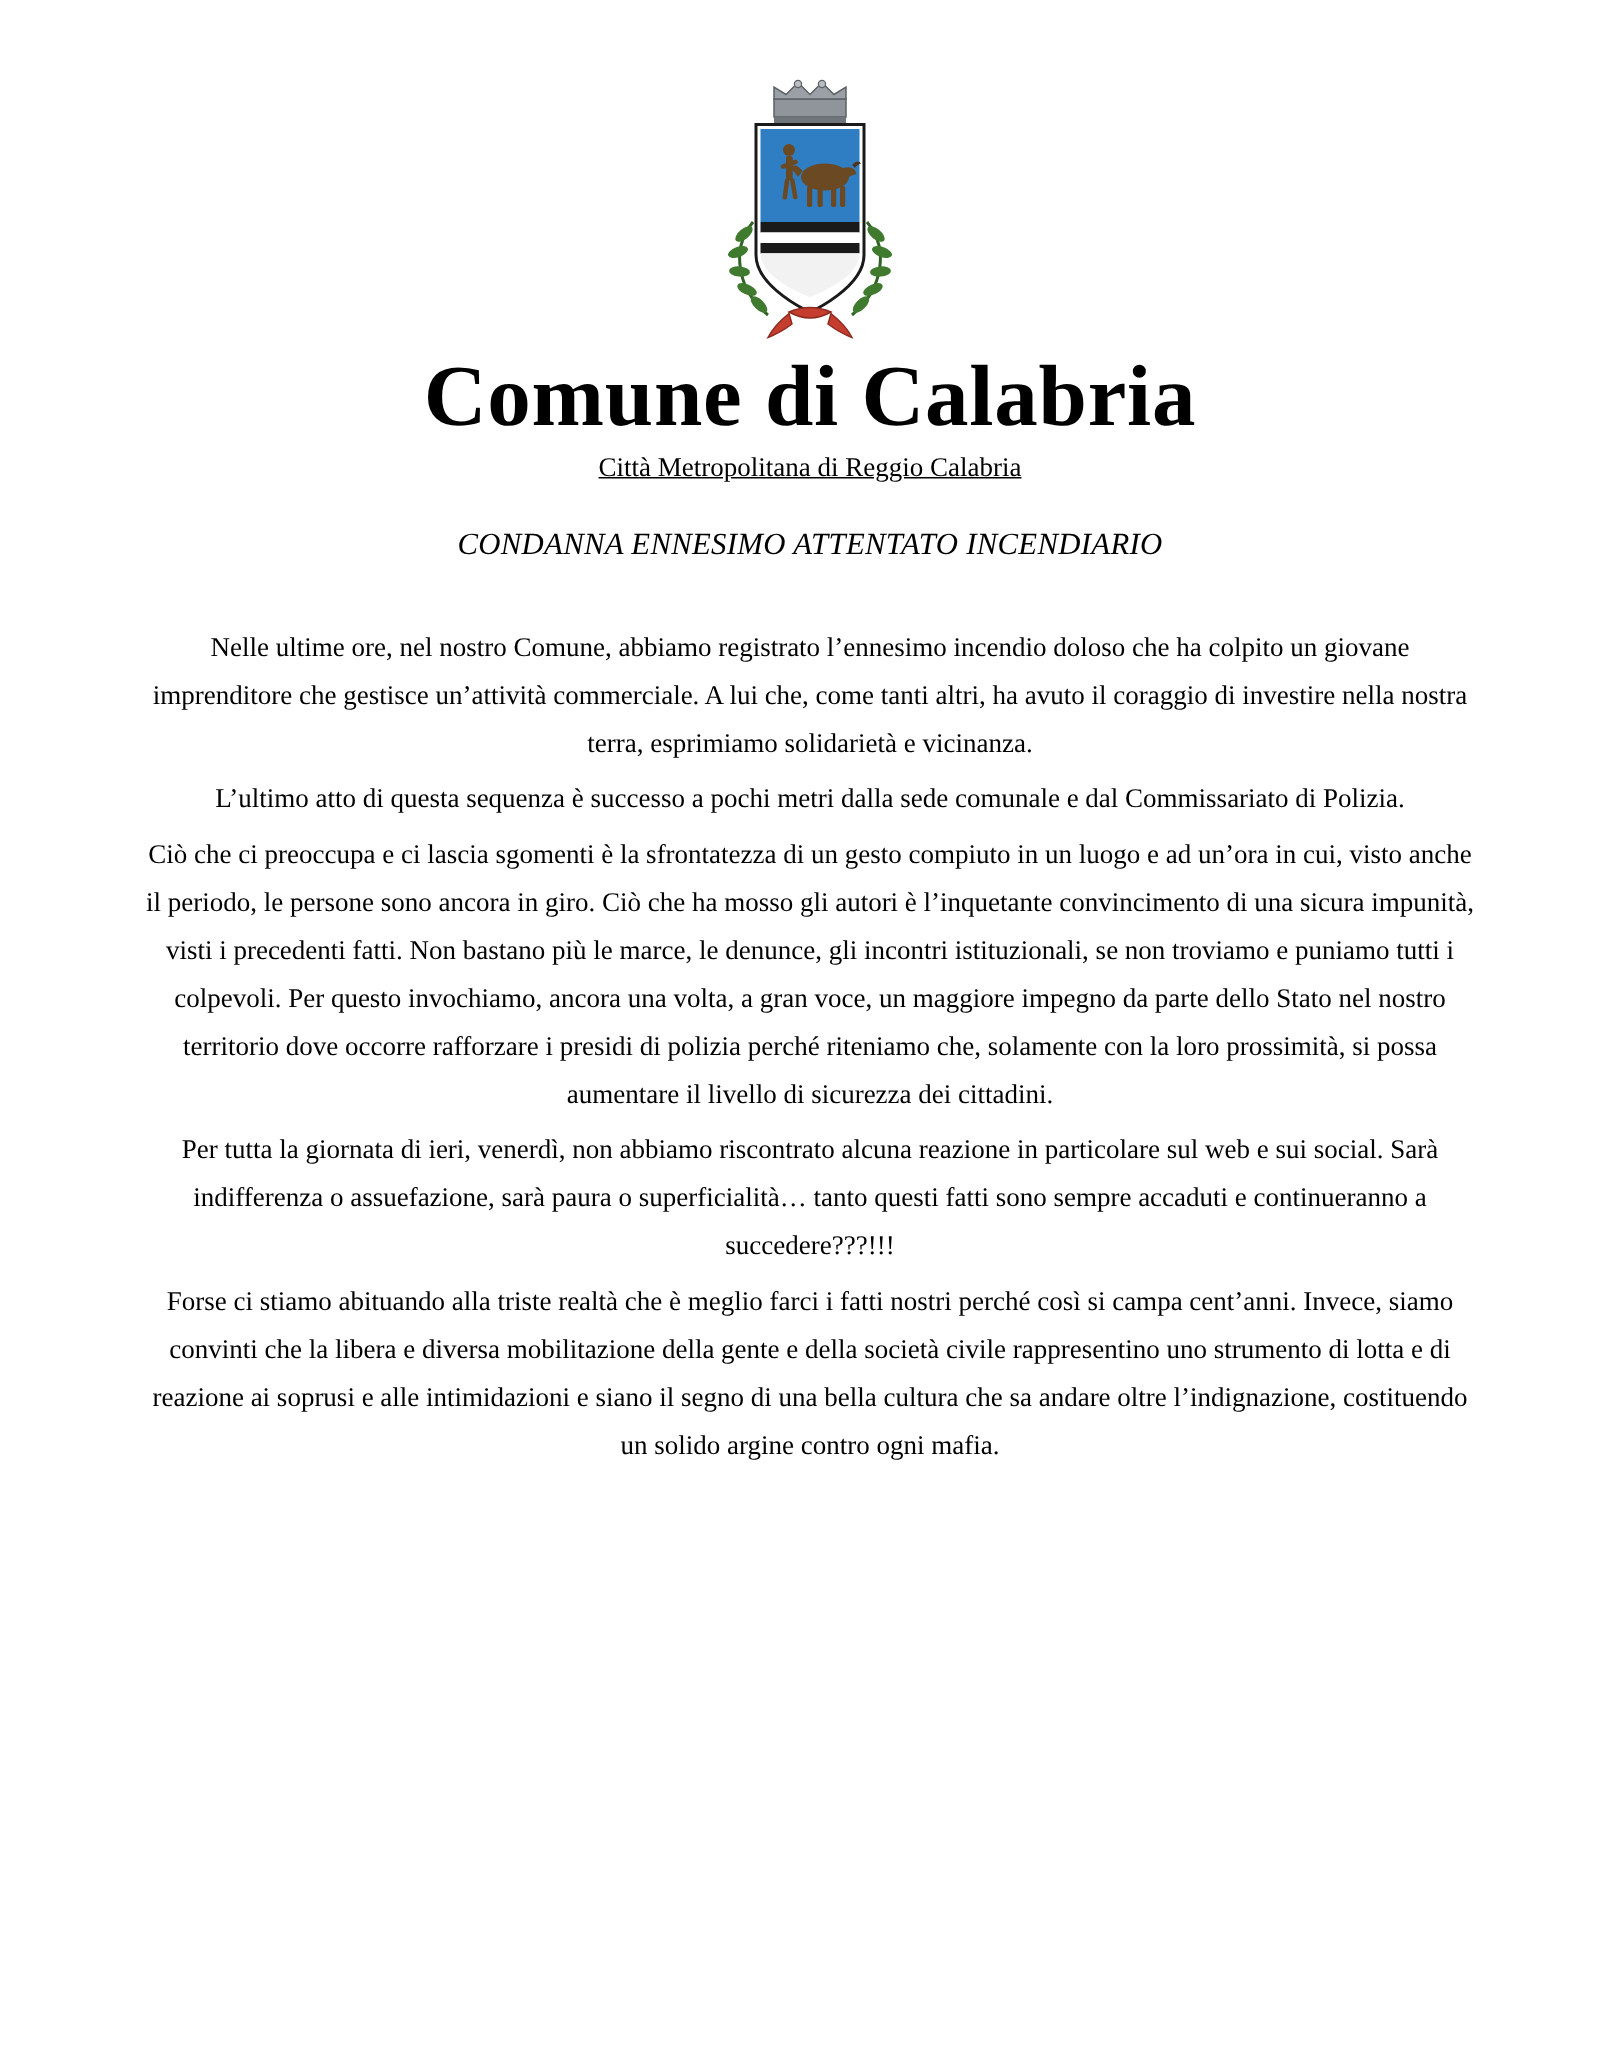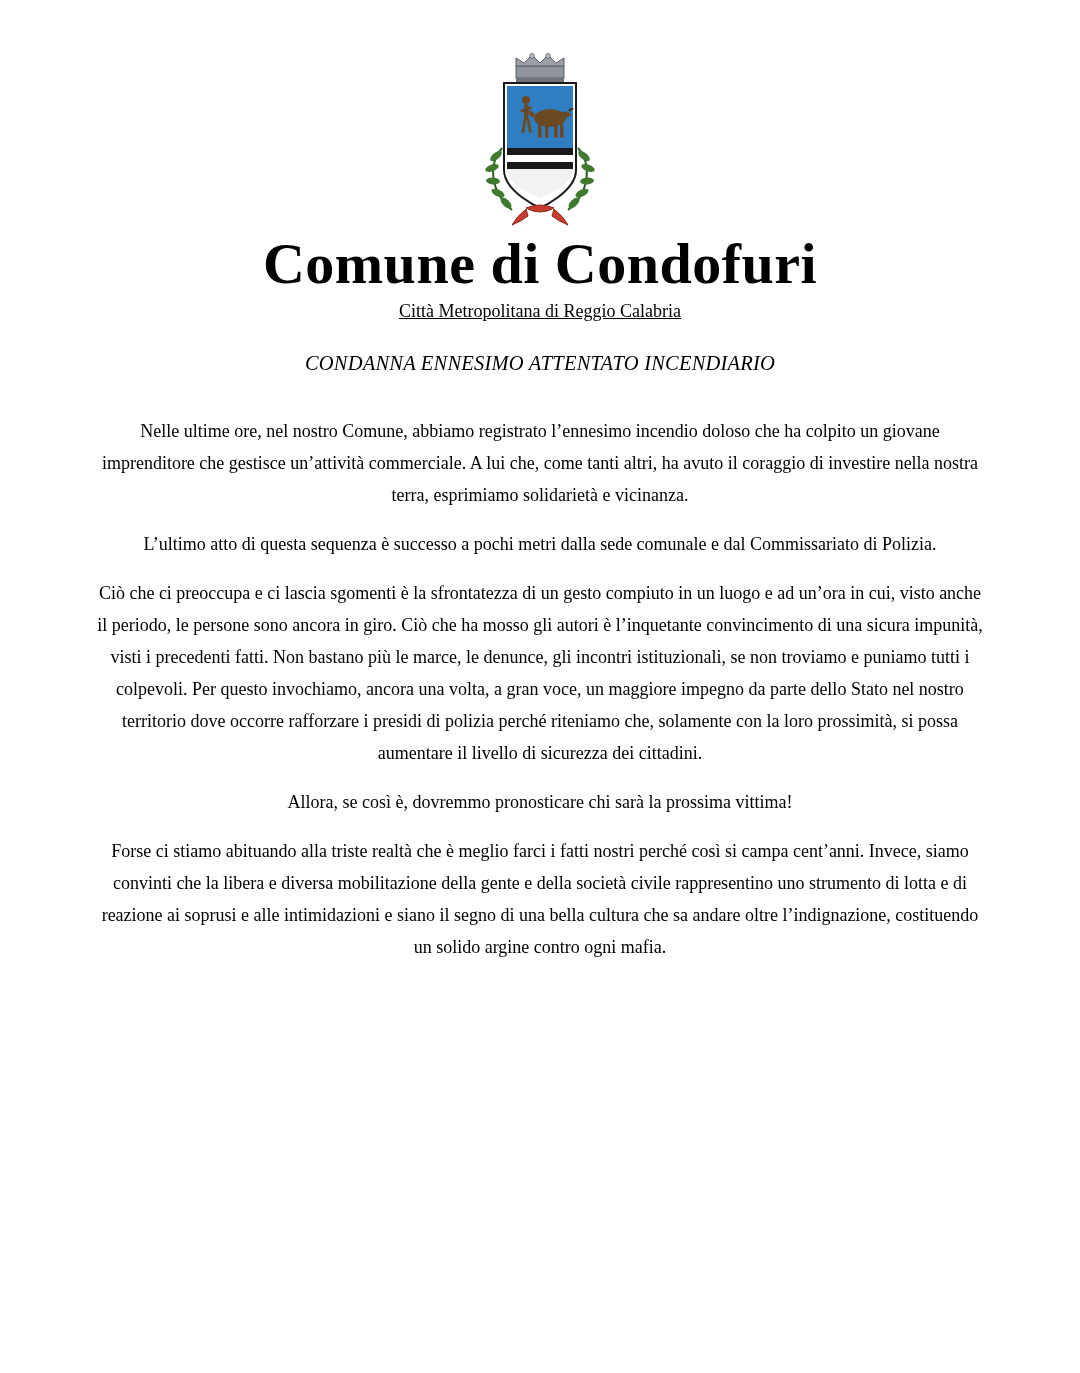--- a/index.html
+++ b/index.html
@@ -62,21 +62,21 @@
     margin-top: 40px;
   }
   .para {
     text-align: center;
     font-size: 18px;
     line-height: 1.78;
     margin: 0 0 0 0;
     font-family: "Liberation Serif", serif;
     text-indent: 0;
   }
-  .para + .para { margin-top: 17px; }
+  .para + .para { margin-top: 5px; }
 </style>
 </head>
 <body>
 
 <div class="page">
 
   <div class="crest-wrap">
     <div class="crest">
       <svg width="116" height="178" viewBox="0 0 116 178" xmlns="http://www.w3.org/2000/svg">
 
@@ -138,25 +138,25 @@
 
         <g fill="#c43d2e" stroke="#8e2a1f" stroke-width="1">
           <path d="M44 156 q14 -6 28 0 q-14 8 -28 0 z"></path>
           <path d="M44 157 q-10 8 -14 16 q8 -3 16 -9 z"></path>
           <path d="M72 157 q10 8 14 16 q-8 -3 -16 -9 z"></path>
         </g>
       </svg>
     </div>
   </div>
 
-  <h1 class="doc-title">Comune di Condofuri</h1>
+  <h1 class="doc-title">Comune di Calabria</h1>
   <div class="doc-subtitle">Città Metropolitana di Reggio Calabria</div>
   <div class="doc-heading">CONDANNA ENNESIMO ATTENTATO INCENDIARIO</div>
 
   <div class="body-text">
     <p class="para">Nelle ultime ore, nel nostro Comune, abbiamo registrato l’ennesimo incendio doloso che ha colpito un giovane imprenditore che gestisce un’attività commerciale. A lui che, come tanti altri, ha avuto il coraggio di investire nella nostra terra, esprimiamo solidarietà e vicinanza.</p>
     <p class="para">L’ultimo atto di questa sequenza è successo a pochi metri dalla sede comunale e dal Commissariato di Polizia.</p>
     <p class="para">Ciò che ci preoccupa e ci lascia sgomenti è la sfrontatezza di un gesto compiuto in un luogo e ad un’ora in cui, visto anche il periodo, le persone sono ancora in giro. Ciò che ha mosso gli autori è l’inquetante convincimento di una sicura impunità, visti i precedenti fatti. Non bastano più le marce, le denunce, gli incontri istituzionali, se non troviamo e puniamo tutti i colpevoli. Per questo invochiamo, ancora una volta, a gran voce, un maggiore impegno da parte dello Stato nel nostro territorio dove occorre rafforzare i presidi di polizia perché riteniamo che, solamente con la loro prossimità, si possa aumentare il livello di sicurezza dei cittadini.</p>
-    <p class="para">Allora, se così è, dovremmo pronosticare chi sarà la prossima vittima!</p>
+    <p class="para">Per tutta la giornata di ieri, venerdì, non abbiamo riscontrato alcuna reazione in particolare sul web e sui social. Sarà indifferenza o assuefazione, sarà paura o superficialità… tanto questi fatti sono sempre accaduti e continueranno a succedere???!!!</p>
     <p class="para">Forse ci stiamo abituando alla triste realtà che è meglio farci i fatti nostri perché così si campa cent’anni. Invece, siamo convinti che la libera e diversa mobilitazione della gente e della società civile rappresentino uno strumento di lotta e di reazione ai soprusi e alle intimidazioni e siano il segno di una bella cultura che sa andare oltre l’indignazione, costituendo un solido argine contro ogni mafia.</p>
   </div>
 
 </div>
 
 </body></html>

